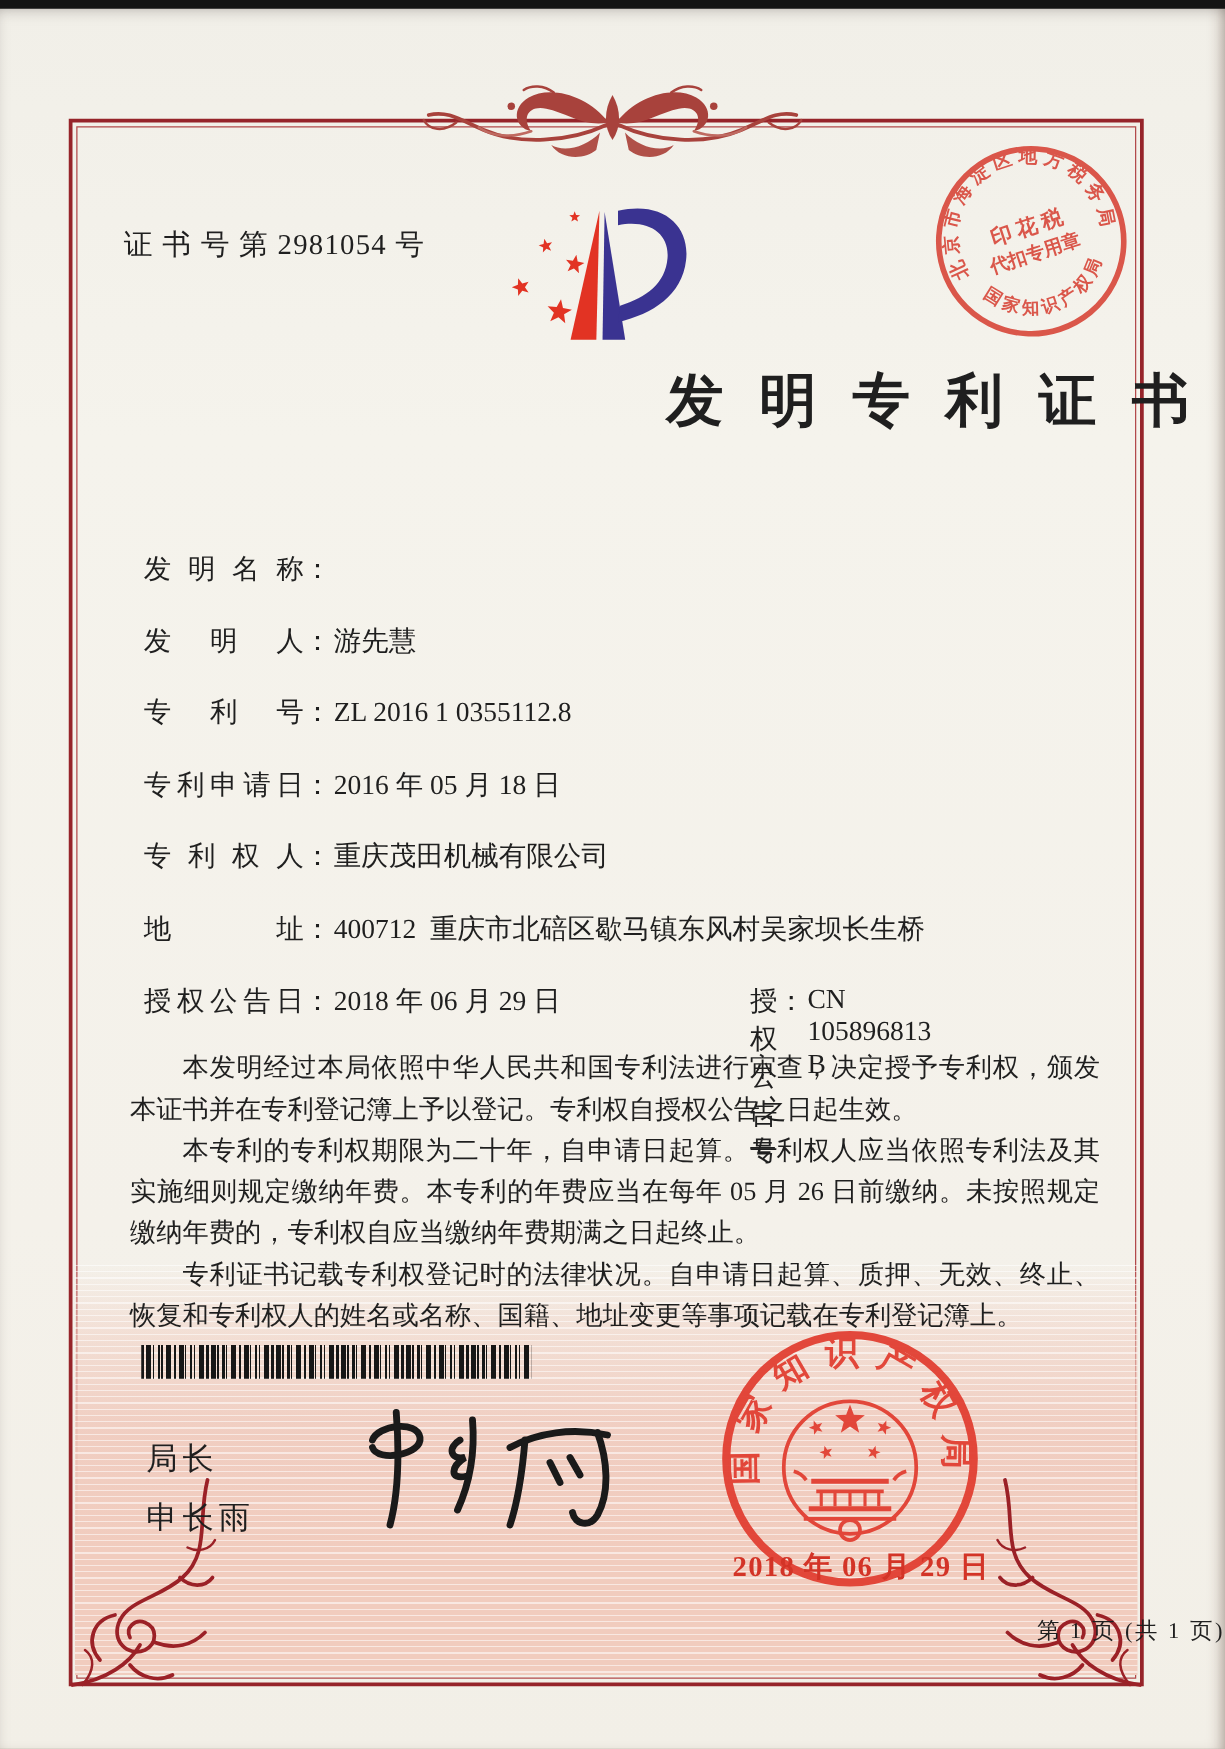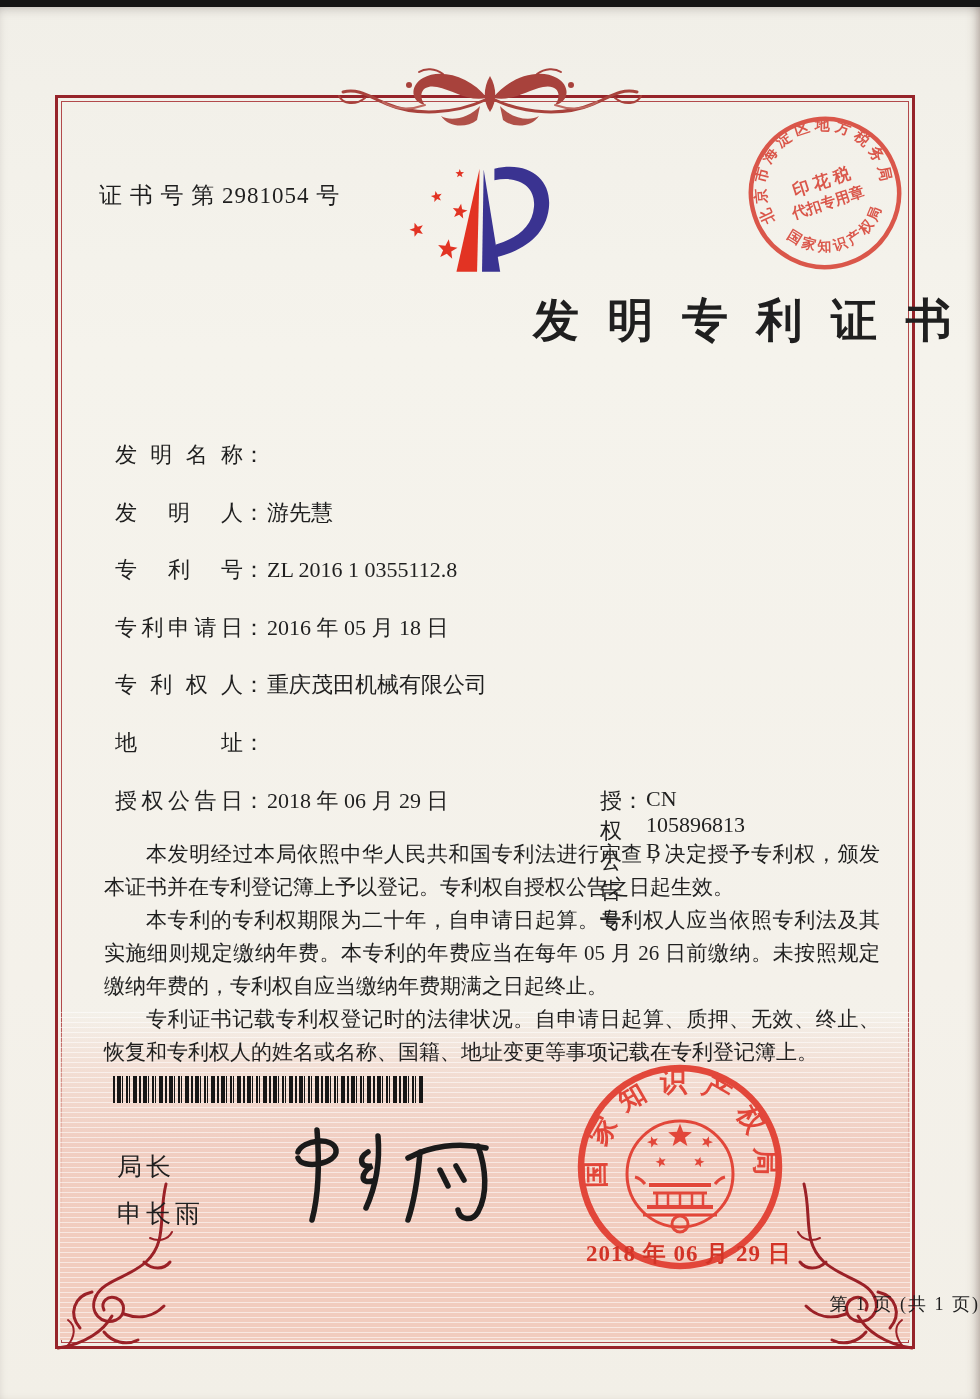--- a/index.html
+++ b/index.html
@@ -163,20 +163,21 @@
       <span class="val">2016 年 05 月 18 日</span>
   </div>
   <div class="row" style="top:670px">
     <span class="lab">专利权人</span>
       <span class="sep">：</span>
       <span class="val">重庆茂田机械有限公司</span>
   </div>
   <div class="row" style="top:728px">
     <span class="lab">地址</span>
       <span class="sep">：</span>
+      <span class="val">400712  重庆市北碚区歇马镇东风村吴家坝长生桥</span>
   </div>
   <div class="row" style="top:786px">
     <span class="lab">授权公告日</span>
       <span class="sep">：</span>
       <span class="val">2018 年 06 月 29 日</span>
     <span class="row2">
       <span>授权公告号</span>
         <span class="sep">：</span>
         <span class="val">CN 105896813 B</span>
     </span>

